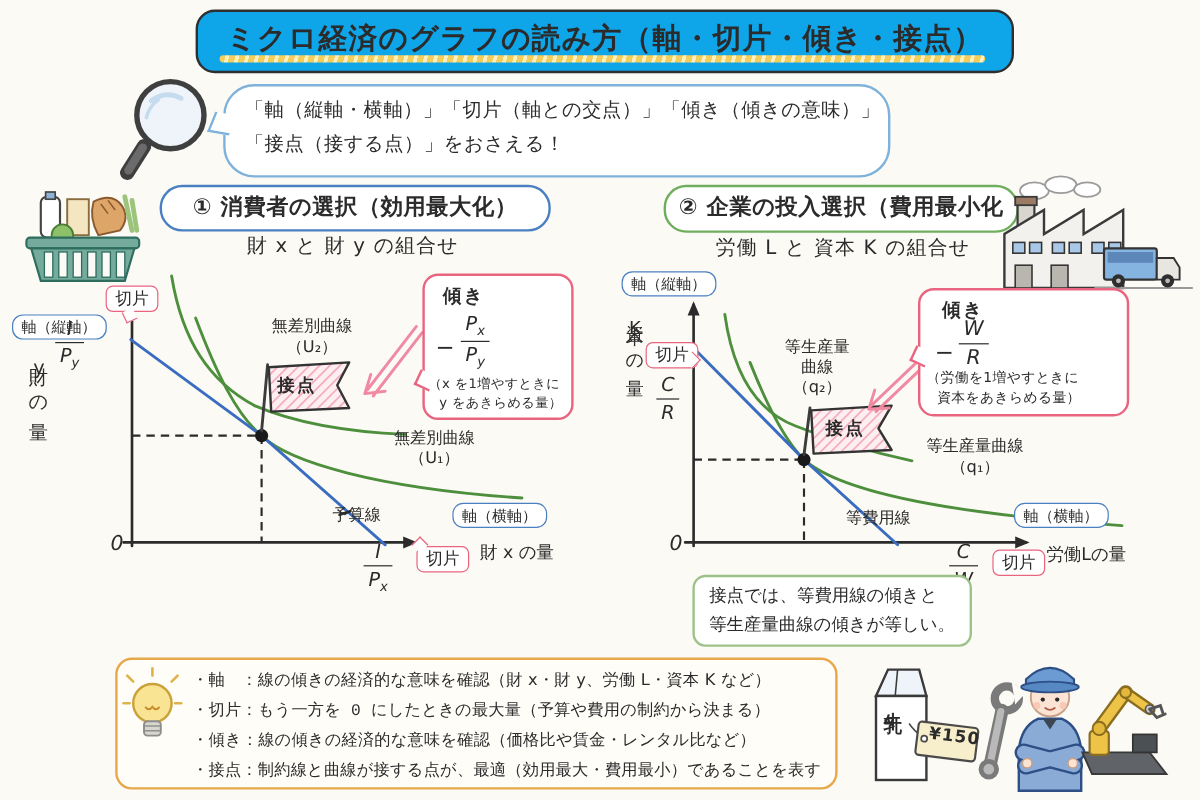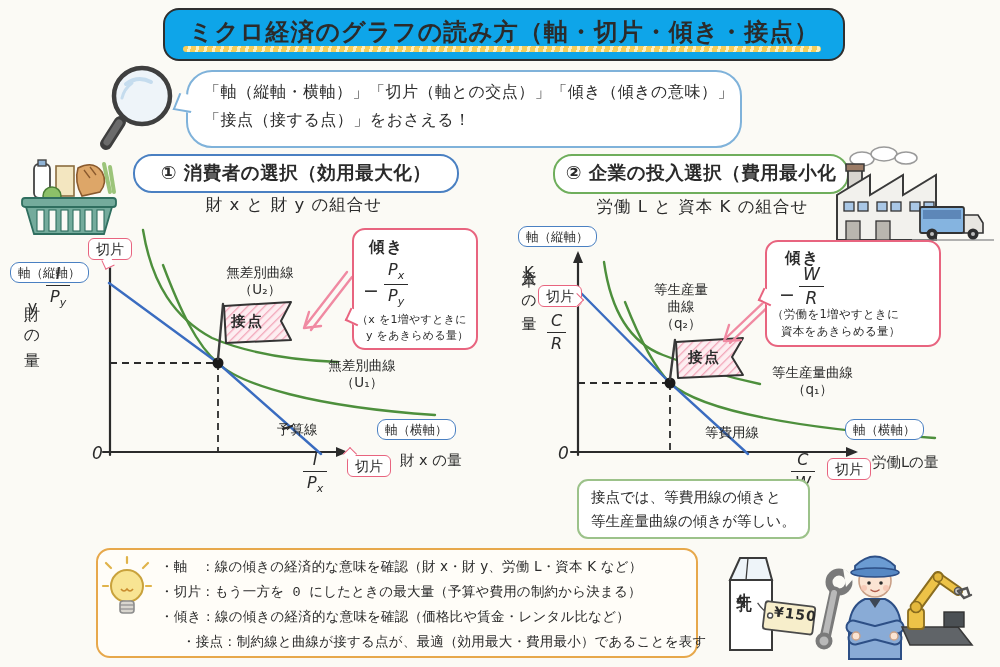--- a/index.html
+++ b/index.html
@@ -299,21 +299,21 @@
     </g>
     <circle cx="24" cy="30" r="16" fill="#f8e493" stroke="#c9a23c" stroke-width="2"></circle>
     <path d="M 18 33 q 3 4 6 0 q 3 4 6 0" stroke="#c98c2e" stroke-width="1.6" fill="none"></path>
     <rect x="17" y="45" width="14" height="12" rx="3" fill="#d9d6cf" stroke="#8d8d8d" stroke-width="1.6"></rect>
     <line x1="17" y1="49" x2="31" y2="49" stroke="#8d8d8d" stroke-width="1.2"></line>
     <line x1="17" y1="53" x2="31" y2="53" stroke="#8d8d8d" stroke-width="1.2"></line>
   </svg>
   <div class="summary-line" style="left:160px;top:558px;">・軸　：線の傾きの経済的な意味を確認（財 x・財 y、労働 L・資本 K など）</div>
   <div class="summary-line" style="left:160px;top:583px;font-family:Liberation Mono, monospace;">・切片：もう一方を 0 にしたときの最大量（予算や費用の制約から決まる）</div>
   <div class="summary-line" style="left:160px;top:608px;">・傾き：線の傾きの経済的な意味を確認（価格比や賃金・レンタル比など）</div>
-  <div class="summary-line" style="left:160px;top:633px;margin-left:22px;">・接点：制約線と曲線が接する点が、最適（効用最大・費用最小）であることを表す</div>
+  <div class="summary-line" style="left:160px;top:633px;">・接点：制約線と曲線が接する点が、最適（効用最大・費用最小）であることを表す</div>
 
   <svg style="left:720px;top:552px;" width="100" height="104" viewBox="0 0 100 104">
     <path d="M 10 28 L 20 6 L 46 6 L 52 28 Z" fill="#eef4f9" stroke="#3a3a3a" stroke-width="2"></path>
     <line x1="28" y1="6" x2="26" y2="28" stroke="#3a3a3a" stroke-width="1.3"></line>
     <rect x="10" y="28" width="42" height="70" fill="#fff" stroke="#3a3a3a" stroke-width="2"></rect>
     <g transform="rotate(7 70 66)">
       <path d="M 50 66 Q 40 60 36 55" stroke="#4a4a4a" stroke-width="1.3" fill="none"></path>
       <rect x="44" y="52" width="50" height="28" rx="3" fill="#f7eecb" stroke="#4a4a4a" stroke-width="1.8"></rect>
       <circle cx="50" cy="66" r="2.5" fill="#fff" stroke="#4a4a4a" stroke-width="1.4"></circle>
     </g>

